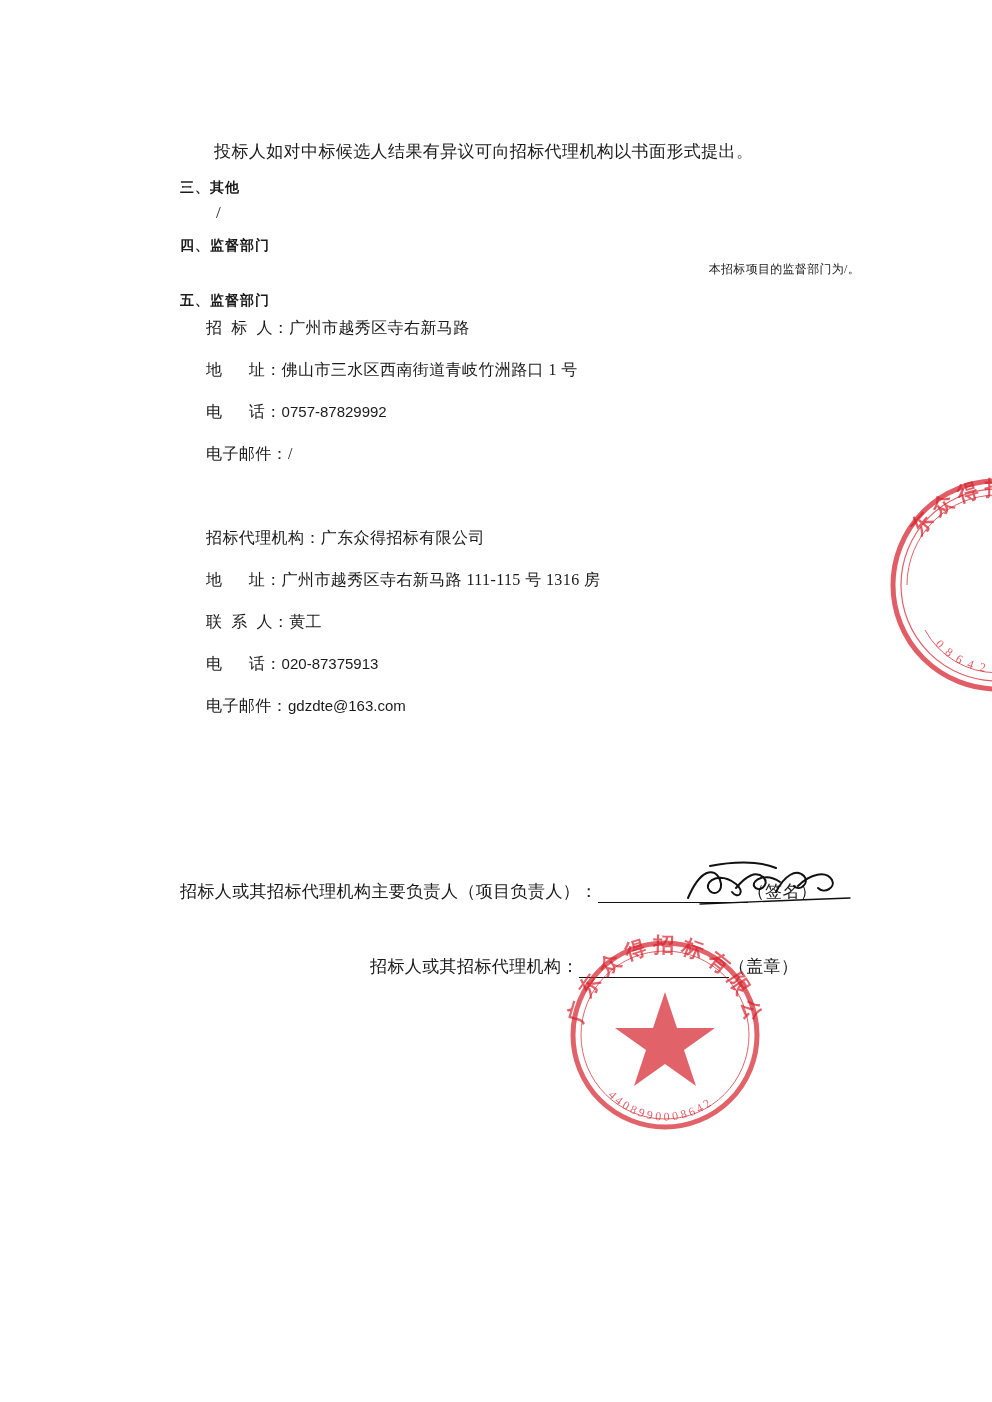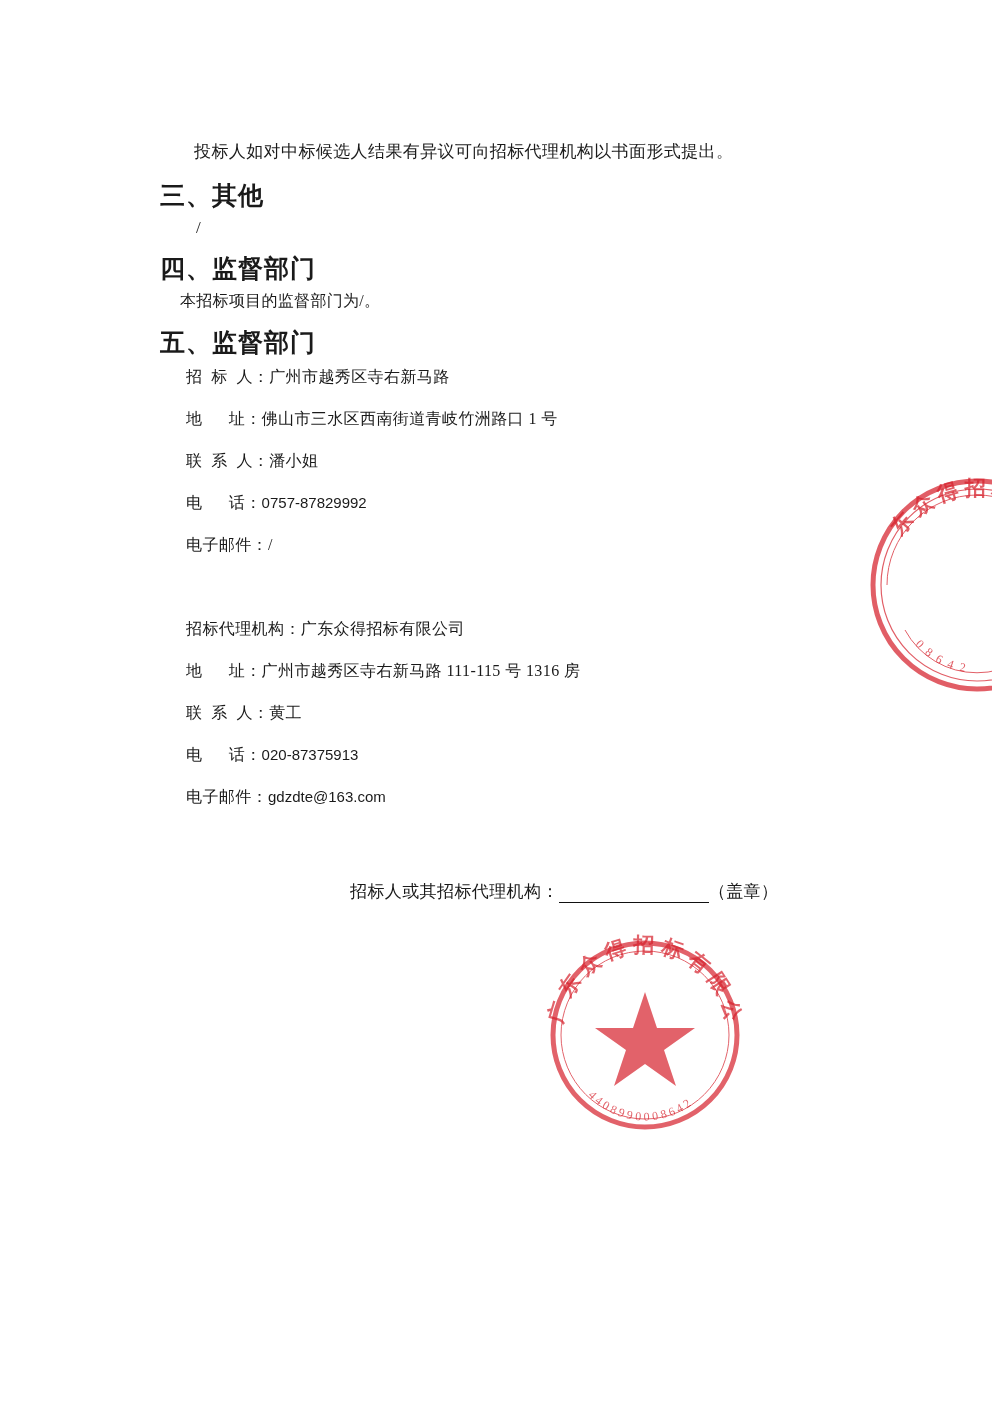--- a/index.html
+++ b/index.html
@@ -12,52 +12,54 @@
     background: #ffffff;
     font-family: "Liberation Serif", serif;
     color: #1a1a1a;
     position: relative;
     overflow: hidden;
   }
   .page {
     position: absolute;
     inset: 0;
     padding: 0;
+    margin-left: 20px;
   }
   .content {
     position: absolute;
     left: 160px;
     top: 138px;
     width: 680px;
   }
   .para-indent {
     font-size: 17px;
     line-height: 1.6;
     text-indent: 34px;
     margin: 0 0 14px 0;
     letter-spacing: 0.4px;
   }
   .section-heading {
-    font-size: 25px;
+    font-size: 14px;
     font-weight: bold;
     margin: 14px 0 6px 0;
     letter-spacing: 1px;
     font-family: Liberation Serif, serif;
   }
   .slash-line {
     font-size: 17px;
     margin: 0 0 10px 0;
     padding-left: 36px;
     font-family: "Liberation Serif", serif;
   }
   .sub-line {
-    font-size: 16px;
+    font-size: 12px;
     margin: 0 0 12px 0;
     padding-left: 20px;
     letter-spacing: 0.3px;
+    text-align: right;
   }
   .contact-block {
     margin-top: 6px;
     padding-left: 26px;
   }
   .contact-row {
     font-size: 16px;
     line-height: 1.5;
     margin-bottom: 18px;
     white-space: pre;
@@ -137,36 +139,48 @@
     <div class="slash-line">/</div>
 
     <h2 class="section-heading">四、监督部门</h2>
     <div class="sub-line">本招标项目的监督部门为/。</div>
 
     <h2 class="section-heading">五、监督部门</h2>
 
     <div class="contact-block">
       <div class="contact-row"><span class="label">招  标  人：</span><span>广州市越秀区寺右新马路</span></div>
       <div class="contact-row"><span class="label">地      址：</span><span>佛山市三水区西南街道青岐竹洲路口 1 号</span></div>
-      <div class="contact-row"><span class="label">联  系  人：</span><span>潘小姐</span></div>
       <div class="contact-row"><span class="label">电      话：</span><span class="mono">0757-87829992</span></div>
       <div class="contact-row"><span class="label">电子邮件：</span><span>/</span></div>
 
       <div class="gap"></div>
 
       <div class="contact-row"><span class="label">招标代理机构：</span><span>广东众得招标有限公司</span></div>
       <div class="contact-row"><span class="label">地      址：</span><span>广州市越秀区寺右新马路 111-115 号 1316 房</span></div>
       <div class="contact-row"><span class="label">联  系  人：</span><span>黄工</span></div>
       <div class="contact-row"><span class="label">电      话：</span><span class="mono">020-87375913</span></div>
       <div class="contact-row"><span class="label">电子邮件：</span><span class="mono">gdzdte@163.com</span></div>
     </div>
 
   </div>
 
   <div class="sign-area">
+    <div class="sign-row">
+      <span>招标人或其招标代理机构主要负责人（项目负责人）：</span><span class="sign-underline"></span><span>（签名）</span>
+      <svg class="signature" viewBox="0 0 180 56" xmlns="http://www.w3.org/2000/svg">
+        <g fill="none" stroke="#111" stroke-width="2" stroke-linecap="round">
+          <path d="M8 40 C20 12, 34 8, 40 22 C45 34, 32 40, 28 30 C26 22, 40 14, 56 26 C66 34, 58 42, 52 34"></path>
+          <path d="M56 30 C66 18, 76 12, 84 20 C90 27, 78 36, 74 28 C72 22, 86 14, 100 24"></path>
+          <path d="M96 34 C104 18, 116 10, 124 18 C130 25, 120 34, 114 28"></path>
+          <path d="M118 28 C130 16, 146 12, 152 22 C156 30, 144 36, 138 30"></path>
+          <path d="M30 8 C50 4, 78 2, 96 10"></path>
+          <path d="M20 46 C60 44, 120 42, 170 40" stroke-width="1.4"></path>
+        </g>
+      </svg>
+    </div>
     <div class="sign-row second">
       <span>招标人或其招标代理机构：</span><span class="sign-underline"></span><span>（盖章）</span>
     </div>
   </div>
 
   <svg class="stamp stamp-edge" viewBox="0 0 230 230" xmlns="http://www.w3.org/2000/svg">
     <g opacity="0.72" stroke="#d6212c" fill="none">
       <circle cx="115" cy="115" r="104" stroke-width="5"></circle>
       <circle cx="115" cy="115" r="96" stroke-width="1.2"></circle>
       <path id="edgeArcTop" d="M 25 115 A 90 90 0 0 1 205 115"></path>

